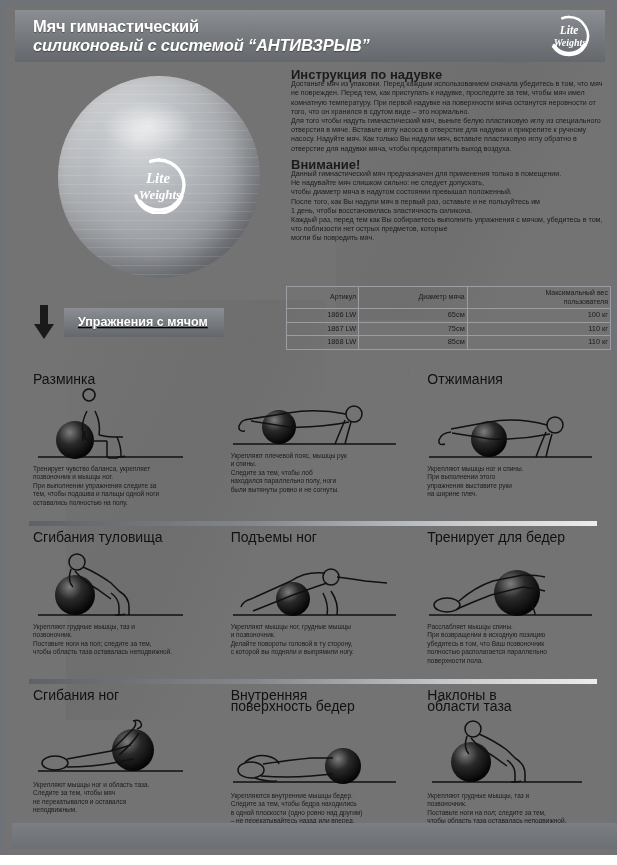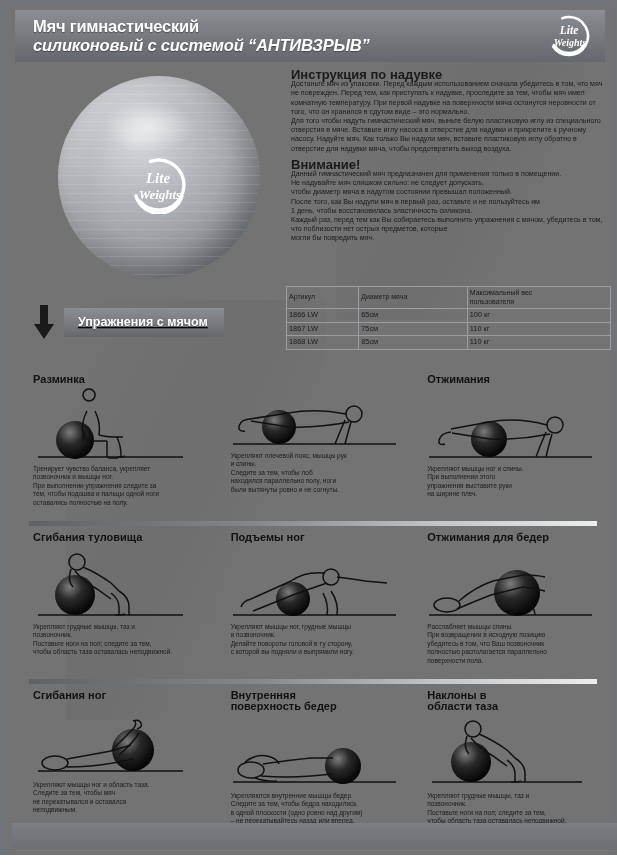--- a/index.html
+++ b/index.html
@@ -90,41 +90,41 @@
     text-shadow: 0 1px 1px rgba(0,0,0,.3);
   }
 
   
   .spec-table {
     position: absolute; left: 280px; top: 286px; width: 325px;
     border-collapse: collapse;
     font-size: 7px; color: #1b1b1b;
   }
   .spec-table th, .spec-table td {
-    border: 1px solid #9a9da1; text-align: left; padding: 2px 2px;
+    border: 1px solid #9a9da1; text-align: right; padding: 2px 2px;
     font-weight: normal; line-height: 8.5px;
   }
   .spec-table th { font-size: 7px; }
   .spec-table td { font-size: 7.4px; }
 
   
   .grid {
     position: absolute; left: 9px; top: 368px; width: 590px; height: 474px;
   }
   .erow { position: relative; height: 158px; display: flex; }
   .erow .divbar {
     position: absolute; left: 14px; right: 8px; bottom: 0; height: 5px;
     background: linear-gradient(90deg, #5e6165 0%, #84878b 40%, #c3c6c9 72%, #eceded 100%);
   }
   .ecell {
     position: relative; width: 33.33%; padding: 6px 10px 0 18px;
   }
   .ecell + .ecell { border-left: 1px dotted #6d7074; }
   .etitle {
-    font-size: 11px; font-weight: bold; color: #111; line-height: 11px;
+    font-size: 14px; font-weight: normal; color: #111; line-height: 11px;
     margin-bottom: 2px;
   }
   .efig { height: 78px; position: relative; }
   .efig svg { position: absolute; left: 0; bottom: 0; }
   .edesc {
     font-size: 6.5px; line-height: 8.4px; color: #1b1b1b;
     white-space: pre-line;
   }
 
   
@@ -347,21 +347,21 @@
             <path d="M100 46 q8 12 6 24" fill="none" stroke="#111" stroke-width="1.5"></path>
           </svg>
         </div>
         <div class="edesc">Укрепляют мышцы ног, грудные мышцы
 и позвоночник.
 Делайте повороты головой в ту сторону,
 с которой вы подняли и выпрямили ногу.</div>
       </div>
 
       <div class="ecell">
-        <div class="etitle" style="white-space:pre-line;">Отжимания для бедер</div>
+        <div class="etitle" style="white-space:pre-line;">Тренирует для бедер</div>
         <div class="efig">
           <svg width="175" height="78" viewBox="0 0 175 78">
             <line x1="2" y1="70" x2="165" y2="70" stroke="#111" stroke-width="1.6"></line>
             <radialGradient id="b6" cx="36%" cy="30%" r="70%">
               <stop offset="0%" stop-color="#7d7d7d"></stop>
                 <stop offset="45%" stop-color="#2a2a2a"></stop>
                 <stop offset="100%" stop-color="#050505"></stop>
             </radialGradient>
             <circle cx="90" cy="48" r="23" fill="url(#b6)"></circle>
             <ellipse cx="20" cy="60" rx="13" ry="7" fill="none" stroke="#111" stroke-width="1.5"></ellipse>

